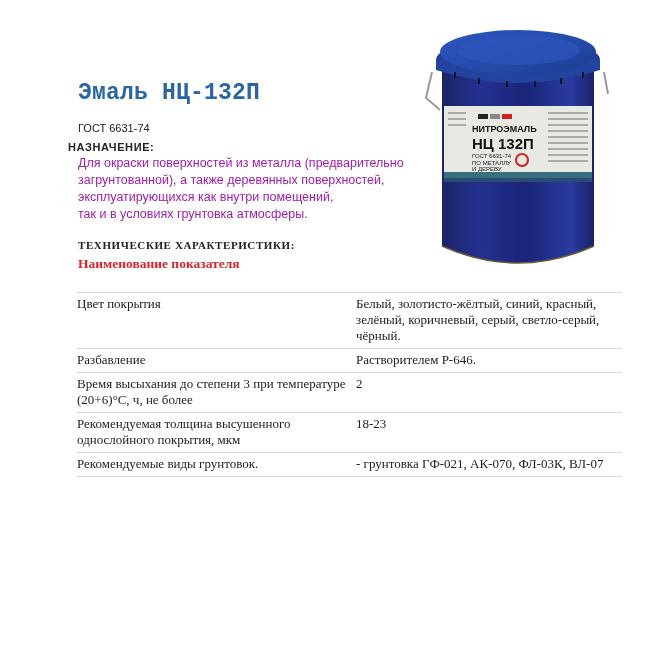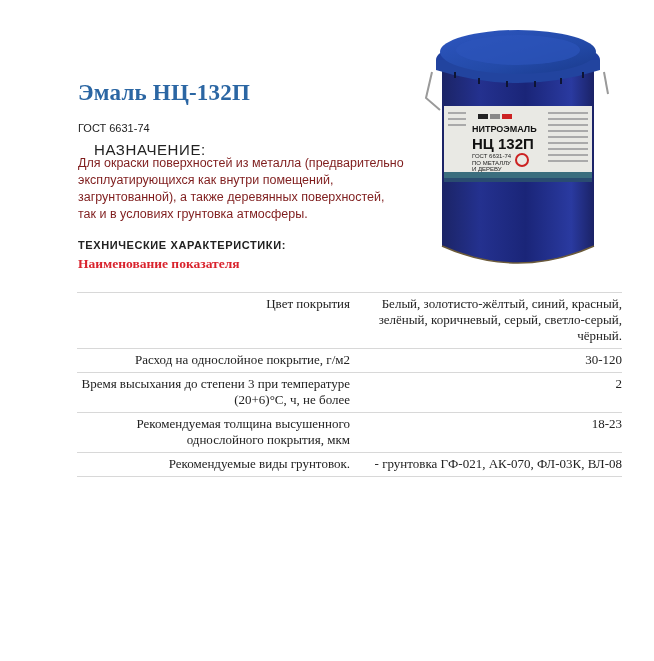--- a/index.html
+++ b/index.html
@@ -1,67 +1,67 @@
 <!DOCTYPE html>
 <html><head>
   <meta charset="utf-8">
   <style>
     html, body { margin: 0; padding: 0; background: #ffffff; }
     body { width: 654px; height: 661px; position: relative; overflow: hidden; }
     .title {
       position: absolute; left: 78px; top: 80px;
-      font-family: Liberation Serif, serif; font-weight: bold;
+      font-family: Liberation Mono, monospace; font-weight: bold;
       font-size: 23px; color: #2b66a3; letter-spacing: 0.2px;
     }
     .gost {
       position: absolute; left: 78px; top: 122px;
       font-family: "Liberation Sans", sans-serif; font-size: 11px; color: #222;
     }
     .purpose-h {
-      position: absolute; left: 94px; top: 141px;
-      font-family: "Liberation Sans", sans-serif; font-size: 15px; font-weight: normal; color: #222; letter-spacing: 0.6px;
+      position: absolute; left: 68px; top: 141px;
+      font-family: "Liberation Sans", sans-serif; font-size: 11px; font-weight: bold; color: #222; letter-spacing: 0.6px;
     }
     .purpose-text {
       position: absolute; left: 78px; top: 155px; width: 340px;
-      font-family: "Liberation Sans", sans-serif; font-size: 12.5px; line-height: 17px; color: #7f1d1d;
+      font-family: "Liberation Sans", sans-serif; font-size: 12.5px; line-height: 17px; color: #a21caf;
     }
     .purpose-text span { display: block; white-space: nowrap; }
     .tech-h {
       position: absolute; left: 78px; top: 239px;
-      font-family: Liberation Sans, sans-serif; font-size: 11px; font-weight: bold; color: #222; letter-spacing: 0.6px;
+      font-family: Liberation Serif, serif; font-size: 11px; font-weight: bold; color: #222; letter-spacing: 0.6px;
     }
     .indicator-h {
       position: absolute; left: 78px; top: 256px;
       font-family: Liberation Serif, serif; font-size: 13.5px; font-weight: bold; color: #d9232d;
     }
     .can { position: absolute; left: 418px; top: 14px; width: 200px; height: 262px; }
     table.specs {
       position: absolute; left: 77px; top: 292px; width: 545px;
       border-collapse: collapse;
       font-family: "Liberation Serif", serif; font-size: 13px; color: #222; line-height: 16px;
     }
     table.specs td {
       border-top: 1px solid #d8d8d8; border-bottom: 1px solid #d8d8d8;
-      vertical-align: top; padding: 3px 0 4px 0; text-align: right;
+      vertical-align: top; padding: 3px 0 4px 0;
     }
     table.specs td.k { width: 273px; padding-right: 6px; }
     table.specs td.v { padding-left: 0; }
     .valign-bottom { vertical-align: bottom !important; }
   </style>
 </head>
 <body>
 
 <div class="title">Эмаль НЦ-132П</div>
 <div class="gost">ГОСТ 6631-74</div>
 
 <div class="purpose-h">НАЗНАЧЕНИЕ:</div>
 <div class="purpose-text">
   <span>Для окраски поверхностей из металла (предварительно</span>
+  <span>загрунтованной), а также деревянных поверхностей,</span>
   <span>эксплуатирующихся как внутри помещений,</span>
-  <span>загрунтованной), а также деревянных поверхностей,</span>
   <span>так и в условиях грунтовка атмосферы.</span>
 </div>
 
 <div class="tech-h">ТЕХНИЧЕСКИЕ ХАРАКТЕРИСТИКИ:</div>
 <div class="indicator-h">Наименование показателя</div>
 
 <svg class="can" viewBox="0 0 200 262" xmlns="http://www.w3.org/2000/svg">
   <defs>
     <linearGradient id="bodyG" x1="0" x2="1" y1="0" y2="0">
       <stop offset="0" stop-color="#1b2466"></stop>
@@ -127,29 +127,29 @@
   </g>
 </svg>
 
 <table class="specs">
   <tbody>
     <tr>
       <td class="k">Цвет покрытия</td>
       <td class="v">Белый, золотисто-жёлтый, синий, красный, зелёный, коричневый, серый, светло-серый, чёрный.</td>
     </tr>
     <tr>
-      <td class="k">Расход на однослойное покрытие, г/м2</td>
-      <td class="v">30-120</td>
+      <td class="k">Разбавление</td>
+      <td class="v">Растворителем Р-646.</td>
     </tr>
     <tr>
       <td class="k">Время высыхания до степени 3 при температуре (20+6)°С, ч, не более</td>
       <td class="v">2</td>
     </tr>
     <tr>
       <td class="k">Рекомендуемая толщина высушенного однослойного покрытия, мкм</td>
       <td class="v">18-23</td>
     </tr>
     <tr>
       <td class="k">Рекомендуемые виды грунтовок.</td>
-      <td class="v">- грунтовка ГФ-021, АК-070, ФЛ-03К, ВЛ-08</td>
+      <td class="v">- грунтовка ГФ-021, АК-070, ФЛ-03К, ВЛ-07</td>
     </tr>
   </tbody>
 </table>
 
 </body></html>

